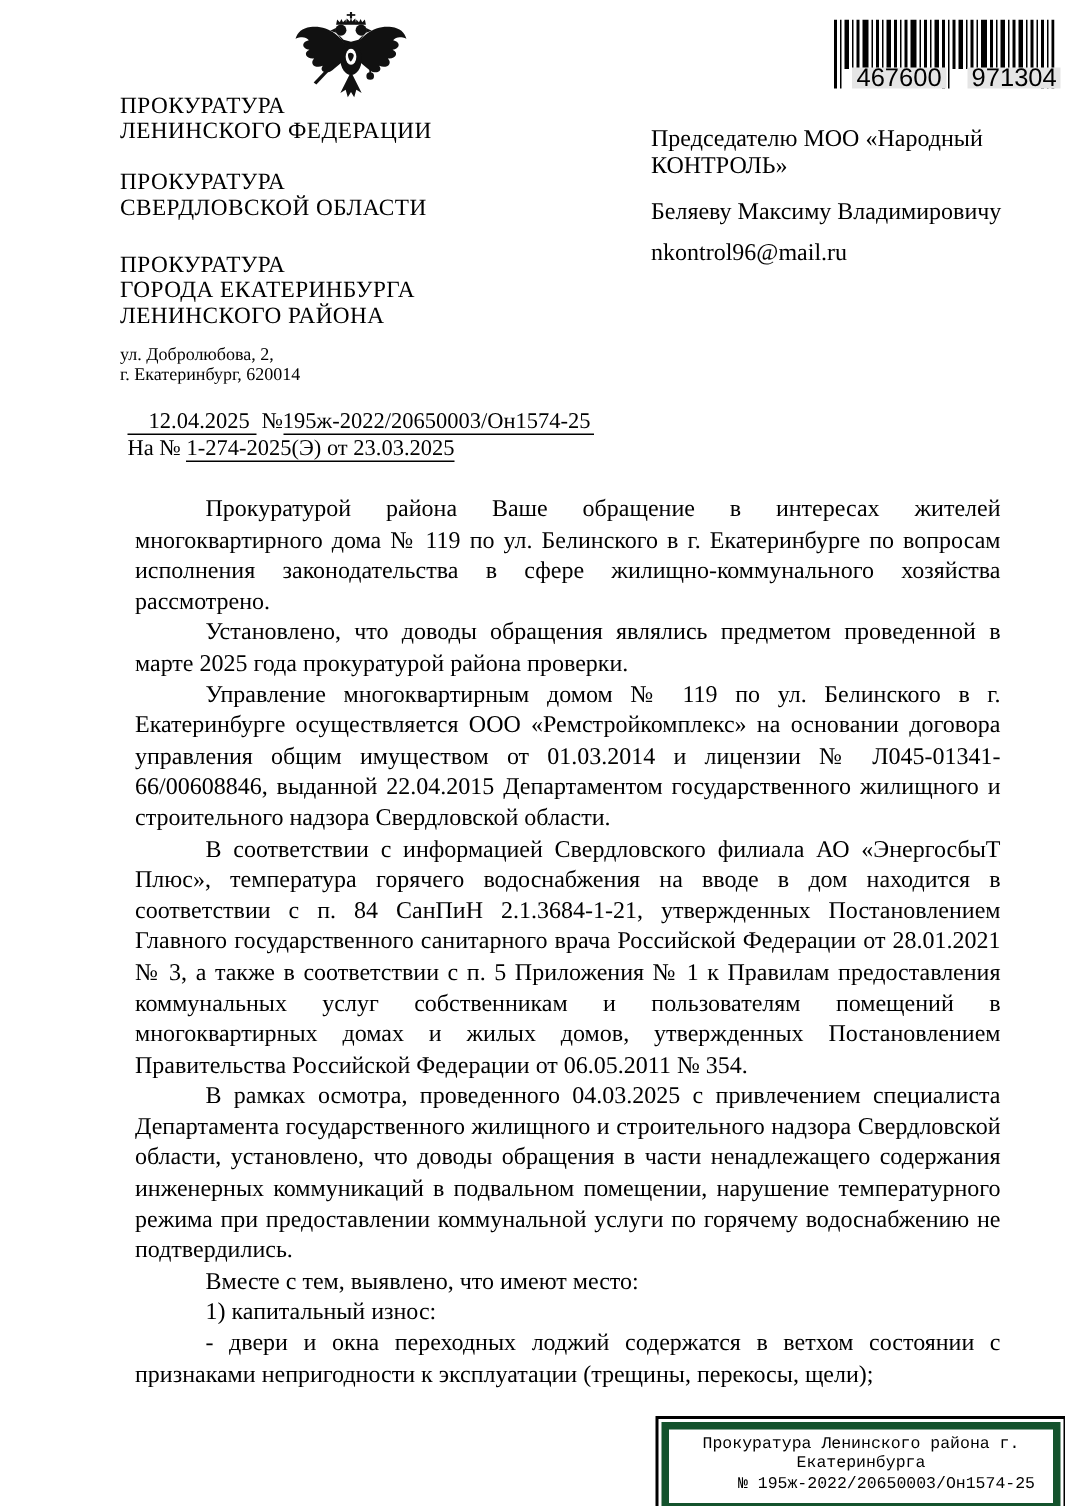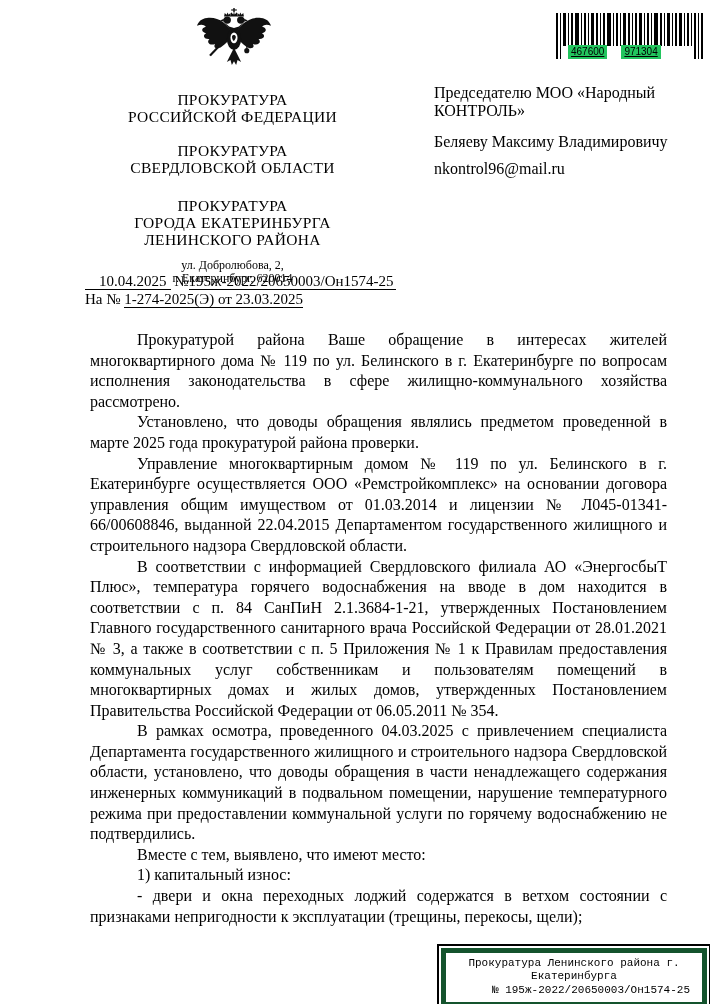--- a/index.html
+++ b/index.html
@@ -3,38 +3,38 @@
 <meta charset="utf-8">
 <style>
   html,body{margin:0;padding:0;background:#e8e8e8;}
   .page{
     position:relative;width:710px;height:1004px;background:#ffffff;
     font-family:"Liberation Serif", serif;color:#000;overflow:hidden;
     margin:0 auto;
   }
   
   .coat{position:absolute;left:192px;top:8px;width:84px;height:64px;}
-  .letterhead{position:absolute;left:80px;top:91px;width:305px;text-align:center;}
+  .letterhead{position:absolute;left:80px;top:62px;width:305px;text-align:left;}
   .lh-block{font-size:15.5px;line-height:17px;letter-spacing:.3px;}
   .lh-block.b1{margin-bottom:17px;}
   .lh-block.b2{margin-bottom:21px;}
   .lh-addr{margin-top:11px;font-size:12px;line-height:13px;}
   
   .refs{position:absolute;left:85px;top:273px;width:420px;font-size:15px;line-height:17px;white-space:nowrap;}
   .refs .u{border-bottom:1px solid #000;}
   .refs .dateu{padding-left:14px;padding-right:4px;}
   .refs .numu{padding-right:2px;}
   .refs .l2{margin-top:1px;}
   
   .barcode{position:absolute;left:556px;top:13px;width:147px;height:47px;}
   .barcode svg{display:block;}
   .bc-digits{position:absolute;top:32px;left:0;width:100%;display:flex;}
   .bc-digits span{
-    background:#22c55e;font-family:"Liberation Sans", sans-serif;
-    font-size:10px;line-height:14px;padding:0 3px;text-decoration:underline;
+    background:#e5e5e5;font-family:"Liberation Sans", sans-serif;
+    font-size:17px;line-height:14px;padding:0 3px;
   }
   .bc-digits .d1{margin-left:12px;}
   .bc-digits .d2{margin-left:14px;}
   .addressee{position:absolute;left:410px;top:84px;width:292px;font-size:16px;line-height:18px;margin-left:24px;}
   .addressee .to{margin-bottom:13px;}
   .addressee .person{margin-bottom:9px;}
   
   .body-text{
     position:absolute;left:90px;top:330px;width:577px;
     font-size:16px;line-height:20.6px;text-align:justify;
@@ -135,39 +135,39 @@
     </svg>
     <div class="bc-digits">
       <span class="d1">467600</span>
       <span class="d2">971304</span>
     </div>
   </div>
 
   <div class="letterhead">
     <div class="lh-block b1">
       <div>ПРОКУРАТУРА</div>
-      <div>РОССИЙСКОЙ ФЕДЕРАЦИИ</div>
+      <div>ЛЕНИНСКОГО ФЕДЕРАЦИИ</div>
     </div>
     <div class="lh-block b2">
       <div>ПРОКУРАТУРА</div>
       <div>СВЕРДЛОВСКОЙ ОБЛАСТИ</div>
     </div>
     <div class="lh-block">
       <div>ПРОКУРАТУРА</div>
       <div>ГОРОДА ЕКАТЕРИНБУРГА</div>
       <div>ЛЕНИНСКОГО РАЙОНА</div>
     </div>
     <div class="lh-addr">
       <div>ул. Добролюбова, 2,</div>
       <div>г. Екатеринбург, 620014</div>
     </div>
   </div>
 
   <div class="refs">
-    <div class="l1"><span class="u dateu">10.04.2025</span>&nbsp;<span>№</span><span class="u numu">195ж-2022/20650003/Он1574-25</span></div>
+    <div class="l1"><span class="u dateu">12.04.2025</span>&nbsp;<span>№</span><span class="u numu">195ж-2022/20650003/Он1574-25</span></div>
     <div class="l2"><span>На №</span> <span class="u">1-274-2025(Э) от 23.03.2025</span></div>
   </div>
 
   <div class="addressee">
     <div class="to">
       <div>Председателю МОО «Народный</div>
       <div>КОНТРОЛЬ»</div>
     </div>
     <div class="person">Беляеву Максиму Владимировичу</div>
     <div class="email">nkontrol96@mail.ru</div>

